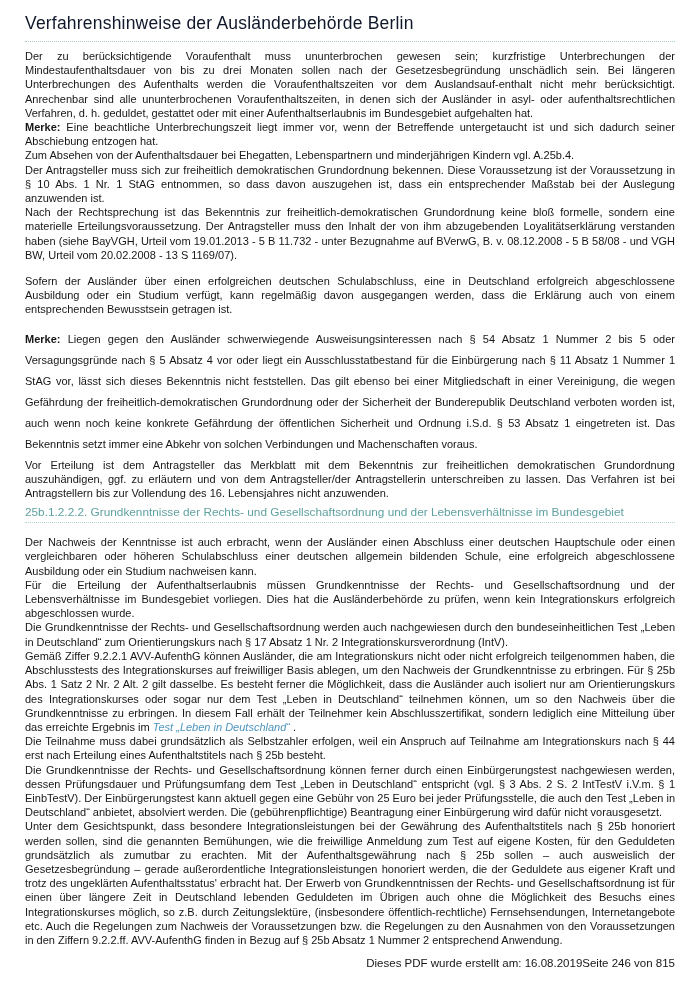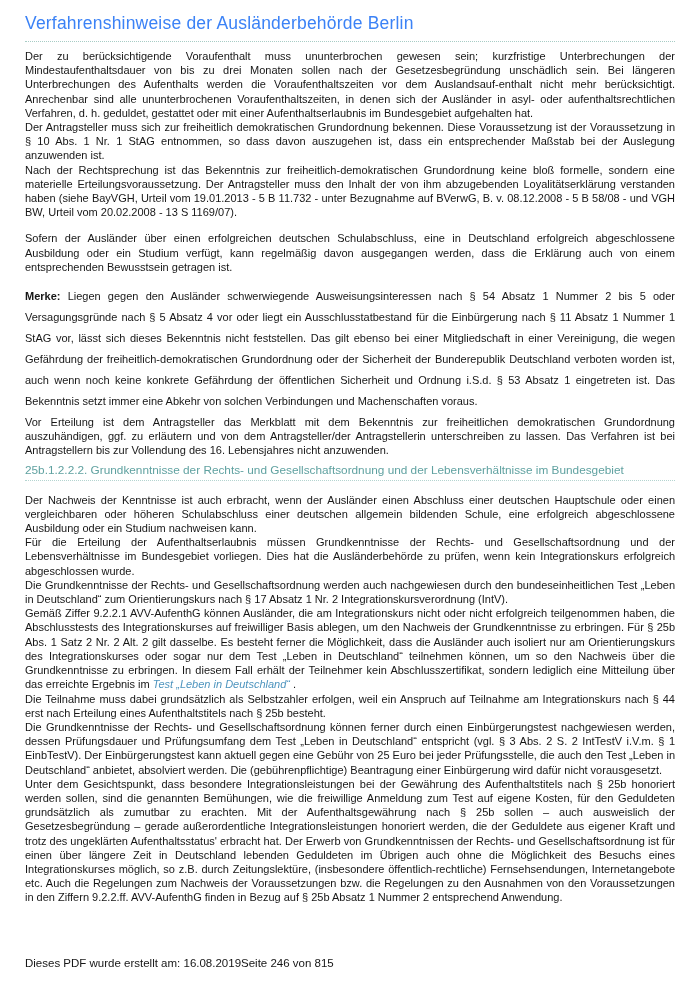--- a/index.html
+++ b/index.html
@@ -11,21 +11,21 @@
     overflow: hidden;
   }
   .page {
     position: absolute; inset: 0;
     padding: 11px 25px 0 25px;
     box-sizing: border-box;
   }
   .title {
     font-size: 17.5px;
     font-weight: 400;
-    color: #3b82f6;
+    color: #0f172a;
     margin: 0;
     padding: 2px 0 7px 0;
     border-bottom: 1px dotted #a7ccc5;
     letter-spacing: 0.2px;
   }
   .body-p {
     font-size: 11px;
     line-height: 14.2px;
     color: #161616;
     text-align: justify;
@@ -42,35 +42,37 @@
     padding: 0 0 3px 0;
     border-bottom: 1px dotted #b4d4d0;
   }
   .merke-wide { line-height: 21px; }
   .merke-label { font-weight: 700; }
   .ref-link { color: #4d94be; font-style: italic; cursor: pointer; }
   .footer {
     position: absolute;
     left: 25px; right: 25px; top: 957px;
     display: flex;
-    justify-content: flex-start;
+    justify-content: flex-end;
     font-size: 11.5px;
     color: #161616;
   }
 </style>
 </head>
 <body>
 
 <div class="page">
 
   <h1 class="title">Verfahrenshinweise der Ausländerbehörde Berlin</h1>
 
   <p class="body-p first-after-title">Der zu berücksichtigende Voraufenthalt muss ununterbrochen gewesen sein; kurzfristige Unterbrechungen der Mindestaufenthaltsdauer von bis zu drei Monaten sollen nach der Gesetzesbegründung unschädlich sein. Bei längeren Unterbrechungen des Aufenthalts werden die Voraufenthaltszeiten vor dem Auslandsauf-enthalt nicht mehr berücksichtigt. Anrechenbar sind alle ununterbrochenen Voraufenthaltszeiten, in denen sich der Ausländer in asyl- oder aufenthaltsrechtlichen Verfahren, d. h. geduldet, gestattet oder mit einer Aufenthaltserlaubnis im Bundesgebiet aufgehalten hat.</p>
 
+  <p class="body-p"><strong class="merke-label">Merke:</strong><span> Eine beachtliche Unterbrechungszeit liegt immer vor, wenn der Betreffende untergetaucht ist und sich dadurch seiner Abschiebung entzogen hat.</span></p>
 
+  <p class="body-p">Zum Absehen von der Aufenthaltsdauer bei Ehegatten, Lebenspartnern und minderjährigen Kindern vgl. A.25b.4.</p>
 
 
   <p class="body-p">Der Antragsteller muss sich zur freiheitlich demokratischen Grundordnung bekennen. Diese Voraussetzung ist der Voraussetzung in § 10 Abs. 1 Nr. 1 StAG entnommen, so dass davon auszugehen ist, dass ein entsprechender Maßstab bei der Auslegung anzuwenden ist.</p>
 
   <p class="body-p">Nach der Rechtsprechung ist das Bekenntnis zur freiheitlich-demokratischen Grundordnung keine bloß formelle, sondern eine materielle Erteilungsvoraussetzung. Der Antragsteller muss den Inhalt der von ihm abzugebenden Loyalitätserklärung verstanden haben (siehe BayVGH, Urteil vom 19.01.2013 - 5 B 11.732 - unter Bezugnahme auf BVerwG, B. v. 08.12.2008 - 5 B 58/08 - und VGH BW, Urteil vom 20.02.2008 - 13 S 1169/07).</p>
 
   <p class="body-p mt">Sofern der Ausländer über einen erfolgreichen deutschen Schulabschluss, eine in Deutschland erfolgreich abgeschlossene Ausbildung oder ein Studium verfügt, kann regelmäßig davon ausgegangen werden, dass die Erklärung auch von einem entsprechenden Bewusstsein getragen ist.</p>
 
   <p class="body-p merke-wide mt"><strong class="merke-label">Merke:</strong><span> Liegen gegen den Ausländer schwerwiegende Ausweisungsinteressen nach § 54 Absatz 1 Nummer 2 bis 5 oder Versagungsgründe nach § 5 Absatz 4 vor oder liegt ein Ausschlusstatbestand für die Einbürgerung nach § 11 Absatz 1 Nummer 1 StAG vor, lässt sich dieses Bekenntnis nicht feststellen. Das gilt ebenso bei einer Mitgliedschaft in einer Vereinigung, die wegen Gefährdung der freiheitlich-demokratischen Grundordnung oder der Sicherheit der Bunderepublik Deutschland verboten worden ist, auch wenn noch keine konkrete Gefährdung der öffentlichen Sicherheit und Ordnung i.S.d. § 53 Absatz 1 eingetreten ist. Das Bekenntnis setzt immer eine Abkehr von solchen Verbindungen und Machenschaften voraus.</span></p>
 

